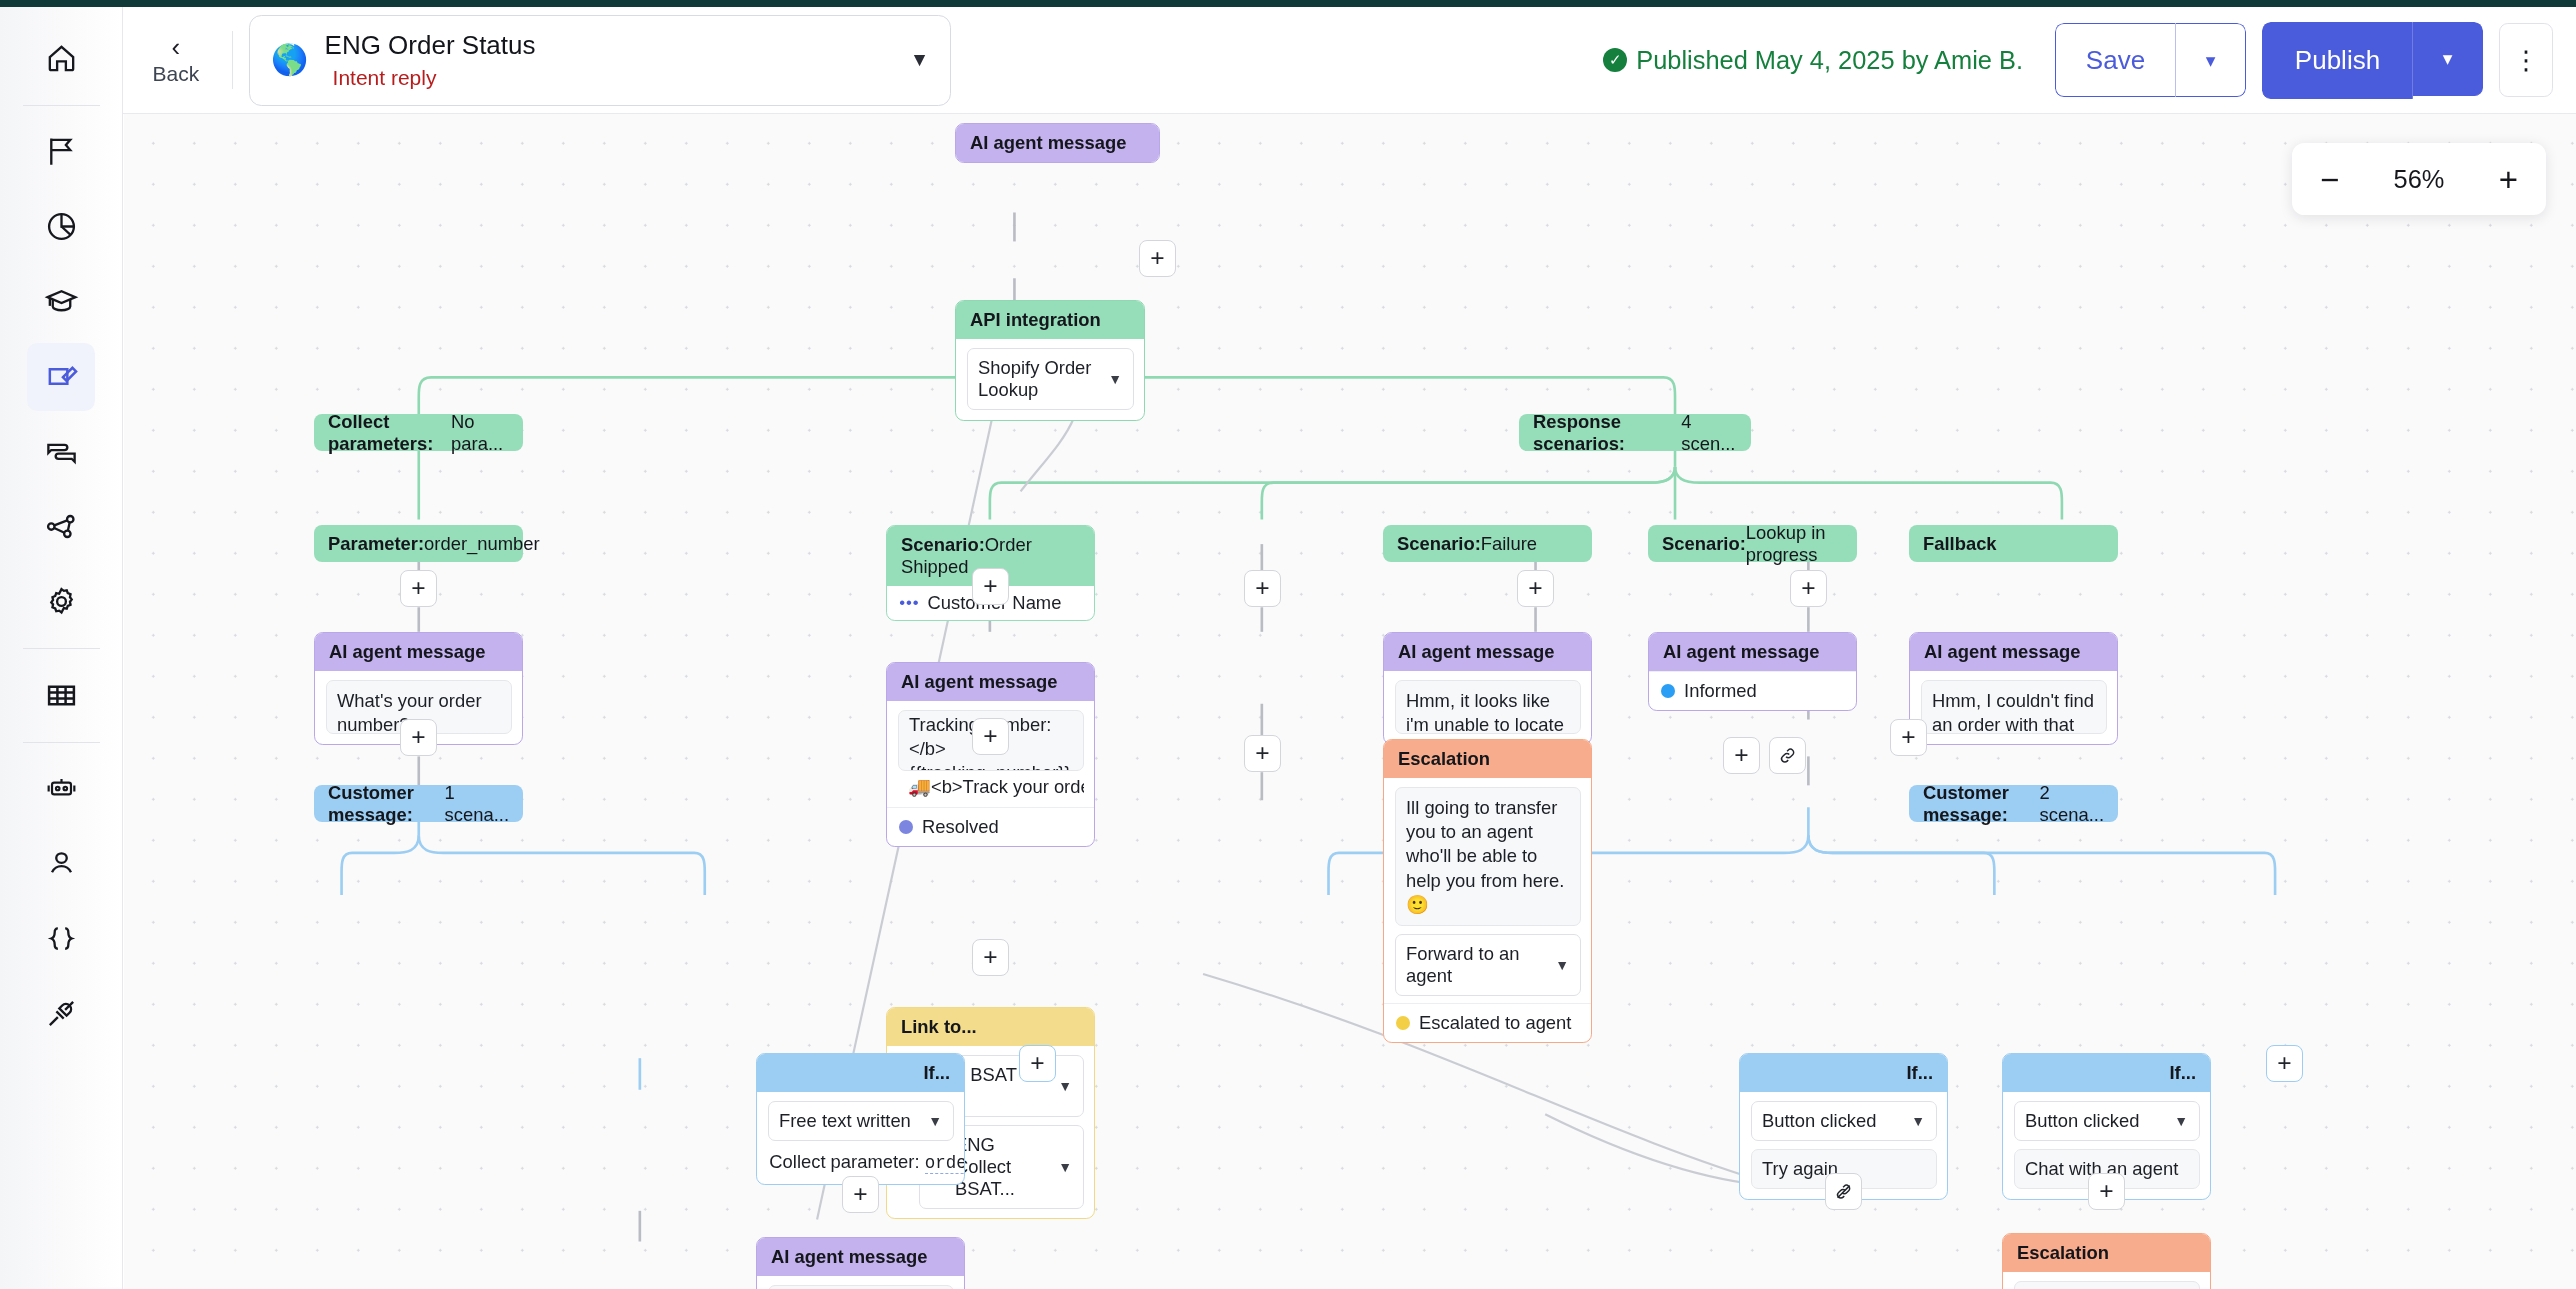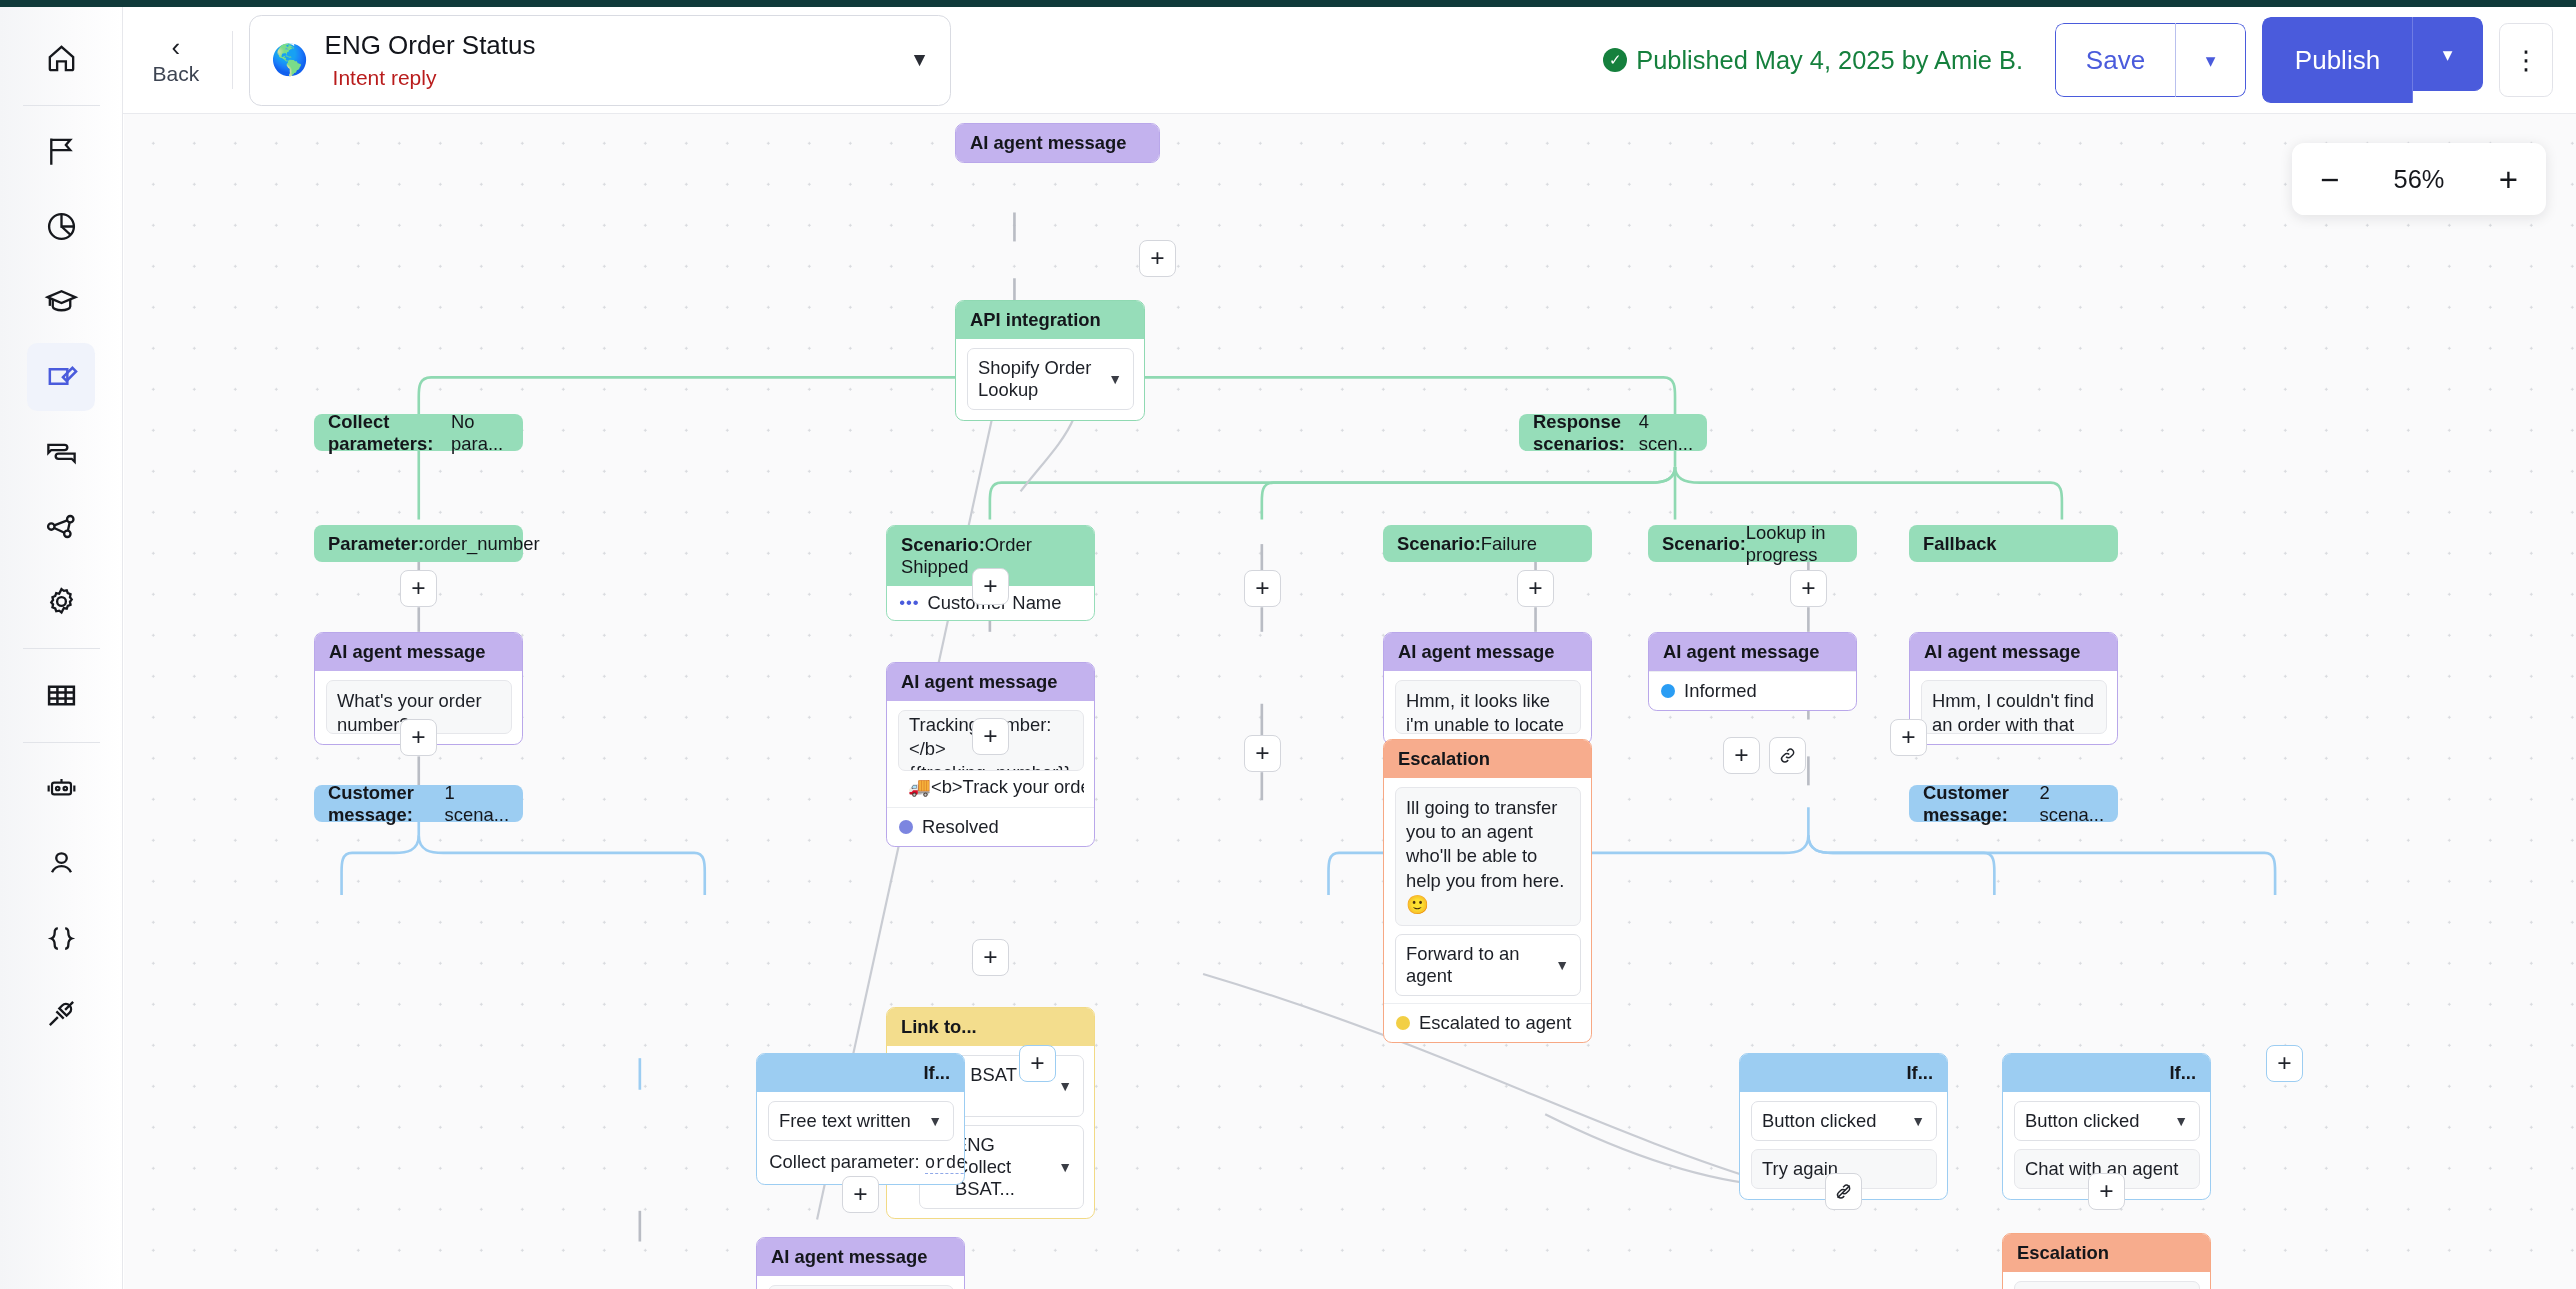--- a/index.html
+++ b/index.html
@@ -77,21 +77,21 @@
     display: flex; align-items: center; justify-content: center; cursor: pointer;
     border-radius: 8.8px 0 0 8.8px;
   }
   .btn-save-caret {
     height: 74px; width: 70px; border: 1.3px solid #4a5bdc; border-left: none;
     background: #fff; color: #4a5bdc; font-size: 19.3px;
     display: flex; align-items: center; justify-content: center; cursor: pointer;
     border-radius: 0 8.8px 8.8px 0;
   }
   .btn-publish {
-    height: 86px; min-width: 151px; background: #4a5bdc; color: #fff; font-size: 26px;
+    height: 77px; min-width: 151px; background: #4a5bdc; color: #fff; font-size: 26px;
     display: flex; align-items: center; justify-content: center; cursor: pointer;
     border-radius: 8.8px 0 0 8.8px; border: 1.3px solid #4a5bdc; border-right: 0.9px solid #6f7ce4;
   }
   .btn-publish-caret {
     height: 74px; width: 70px; background: #4a5bdc; color: #fff; font-size: 19.3px;
     display: flex; align-items: center; justify-content: center; cursor: pointer;
     border-radius: 0 8.8px 8.8px 0; border: 1.3px solid #4a5bdc; border-left: none;
   }
   .btn-kebab {
     height: 74px; width: 54px; border: 0.9px solid #e2e3e9; border-radius: 8.8px;
@@ -410,21 +410,21 @@
         <span class="cc">▼</span>
       </div>
     </div>
   </div>
 
   <div class="pill green" style="left:190px; top:300px; width:209px; height:37px;">
     <b>Collect parameters:</b>
       <span class="v">No para...</span>
   </div>
 
-  <div class="pill green" style="left:1395px; top:300px; width:188px; height:37px;">
+  <div class="pill green" style="left:1395px; top:300px; width:232px; height:37px;">
     <b>Response scenarios:</b>
       <span class="v">4 scen...</span>
   </div>
 
   <div class="pill green" style="left:190px; top:411px; width:209px; height:37px;">
     <b>Parameter:</b>
       <span class="v">order_number</span>
   </div>
 
   <div class="card" style="left:762px; top:411px; width:209px; border-color:#96ddb9;">

